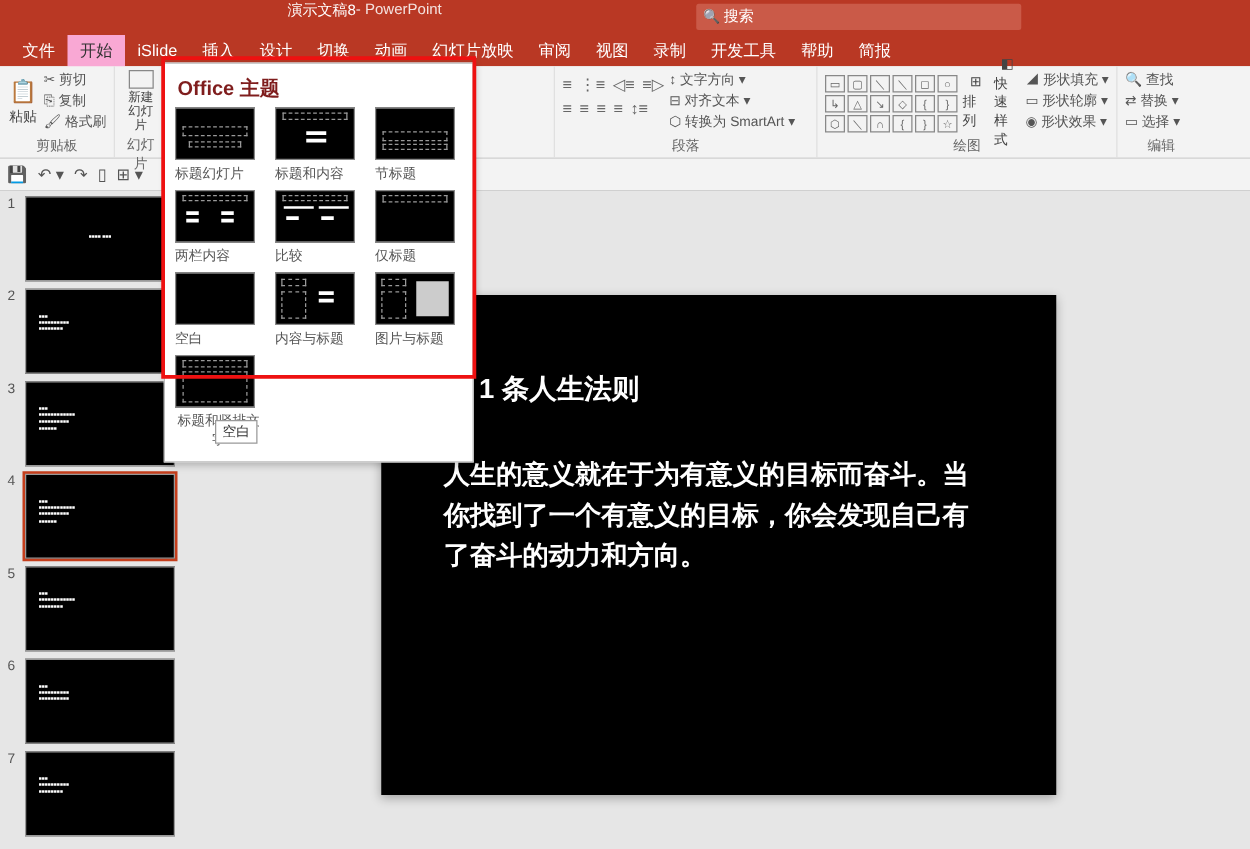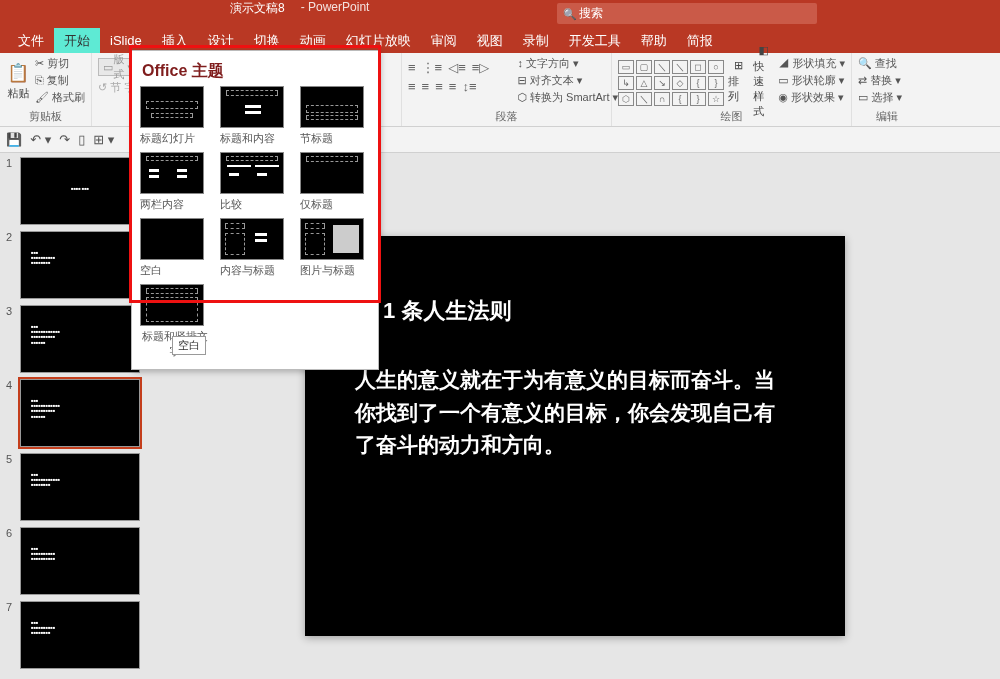--- a/index.html
+++ b/index.html
@@ -1,24 +1,24 @@
 <!DOCTYPE html>
 <html><head>
 <meta charset="utf-8">
 <style>
 *{margin:0;padding:0;box-sizing:border-box;font-family:"Microsoft YaHei","Segoe UI",sans-serif}
 body{width:1000px;height:679px;background:#e6e6e6;overflow:hidden;position:relative}
 .titlebar{height:28px;background:#b93824;color:#fff;display:flex;font-size:12px}
 .titlebar .doc{margin-left:230px}
-.titlebar .app{opacity:.85;margin-left:16px}
+.titlebar .app{opacity:.85;margin-left:0}
 .search-box{position:absolute;left:557px;top:3px;width:260px;height:21px;background:#ca5a48;border-radius:2px;display:flex;align-items:center;padding:0 6px;color:#fff;font-size:12px}
 .search-box .ic{margin-right:4px}
 .tabs{height:25px;background:#b93824;display:flex;align-items:center;padding-left:8px;font-size:13px}
 .tab{padding:4px 10px;color:#fff;cursor:pointer}
-.tab.active{background:#5eead4;color:#333}
+.tab.active{background:#f9a8d4;color:#333}
 .ribbon{height:74px;background:#f3f3f3;border-bottom:1px solid #d0d0d0;display:flex;font-size:11px;color:#444;position:relative}
 .rgroup{border-right:1px solid #e0e0e0;padding:3px 6px 2px 6px;display:flex;flex-direction:column;justify-content:space-between}
 .rgroup .glabel{text-align:center;font-size:11px;color:#666;margin-top:2px}
 .rgroup .gbody{display:flex;align-items:flex-start;gap:4px;flex:1}
 .bigbtn{display:flex;flex-direction:column;align-items:center;justify-content:center;width:36px;height:50px;gap:2px;font-size:11px}
 .bigbtn .square{width:20px;height:20px;border:1px solid #888}
 .smallbtns{display:flex;flex-direction:column;gap:2px;font-size:11px;color:#555}
 .smallbtns span{white-space:nowrap}
 .ic{display:inline-block;width:12px;height:12px;font-size:11px;text-align:center;line-height:12px}
 .fontpart{display:flex;flex-direction:column;gap:4px;padding-top:2px}
@@ -91,20 +91,30 @@
       </div>
       <div class="smallbtns">
         <span>✂ <span>剪切</span></span>
         <span>⎘ <span>复制</span></span>
         <span>🖌 <span>格式刷</span></span>
       </div>
     </div>
     <div class="glabel">剪贴板</div>
   </div>
 
+  <div class="rgroup" style="width:42px">
+    <div class="gbody">
+      <div class="bigbtn">
+        <div class="square"></div>
+        <span style="font-size:10px;line-height:1.1;text-align:center">新建
+幻灯片</span>
+      </div>
+    </div>
+    <div class="glabel">幻灯片</div>
+  </div>
 
   <div class="rgroup" style="width:310px">
     <div class="gbody fontpart">
       <div class="fontrow">
         <div class="fakebox" style="width:40px;background:#e8e8e8">▭ <span>版式</span> ▾</div>
         <span style="color:#999">A</span>
         <span style="color:#999">A°</span>
         <div class="fakebox" style="width:110px"></div>
       </div>
       <div class="fontrow" style="color:#aaa">
@@ -127,21 +137,21 @@
             <span>≡▷</span>
           </div>
         <div class="row">
             <span>≡</span>
             <span>≡</span>
             <span>≡</span>
             <span>≡</span>
             <span>↕≡</span>
           </div>
       </div>
-      <div class="smallbtns" style="margin-left:24px">
+      <div class="smallbtns" style="margin-left:0">
         <span>↕ <span>文字方向</span> ▾</span>
         <span>⊟ <span>对齐文本</span> ▾</span>
         <span>⬡ <span>转换为 SmartArt</span> ▾</span>
       </div>
     </div>
     <div class="glabel">段落</div>
   </div>
 
   <div class="rgroup" style="width:240px">
     <div class="gbody">

